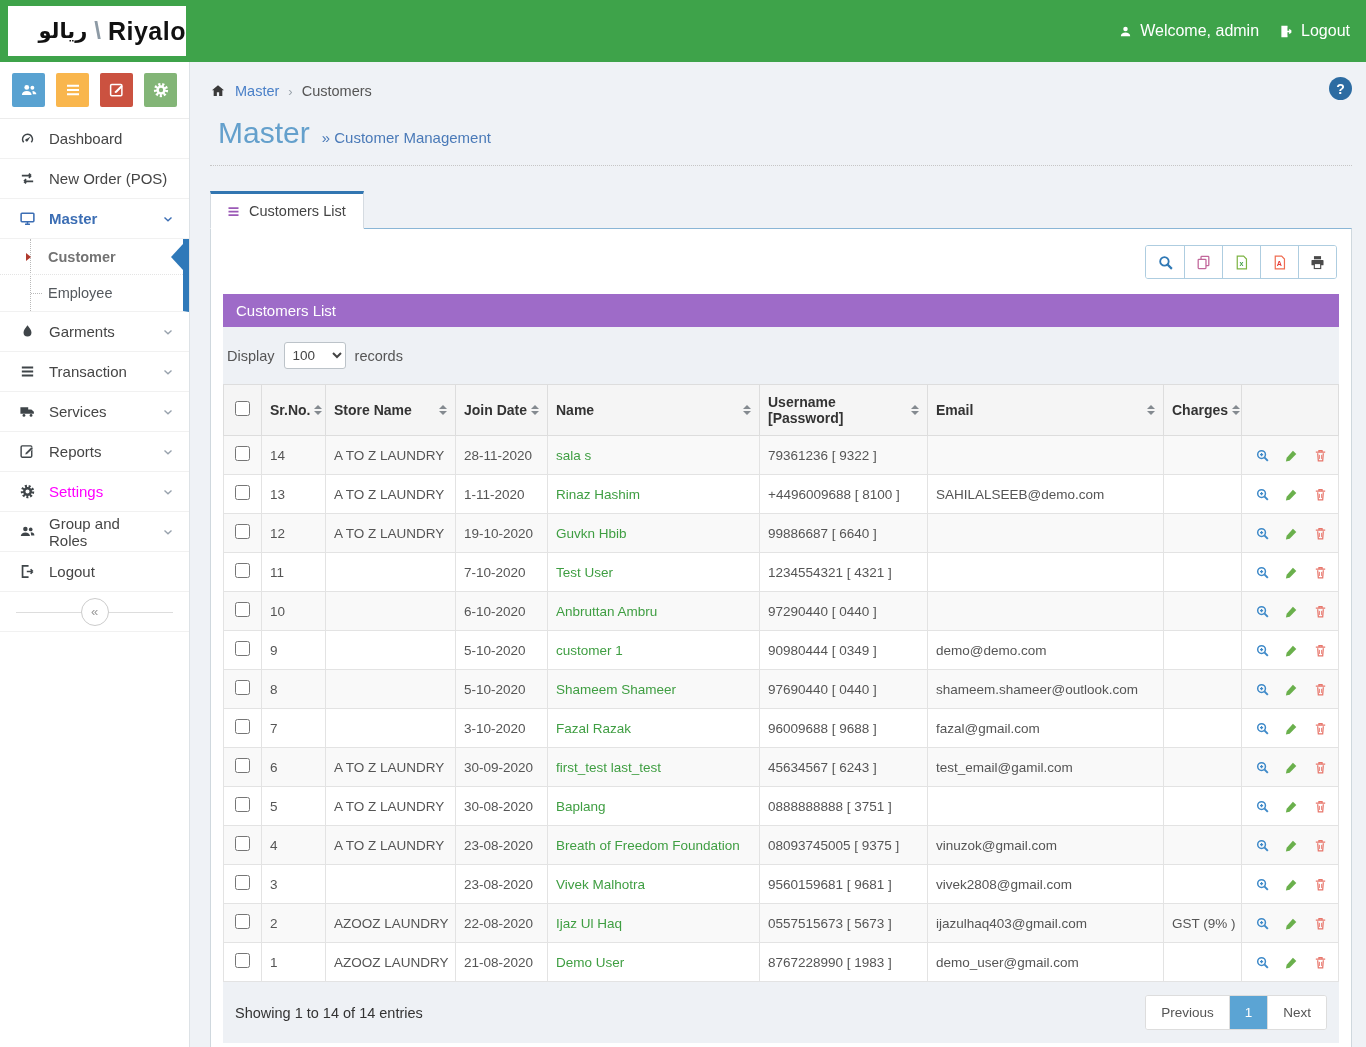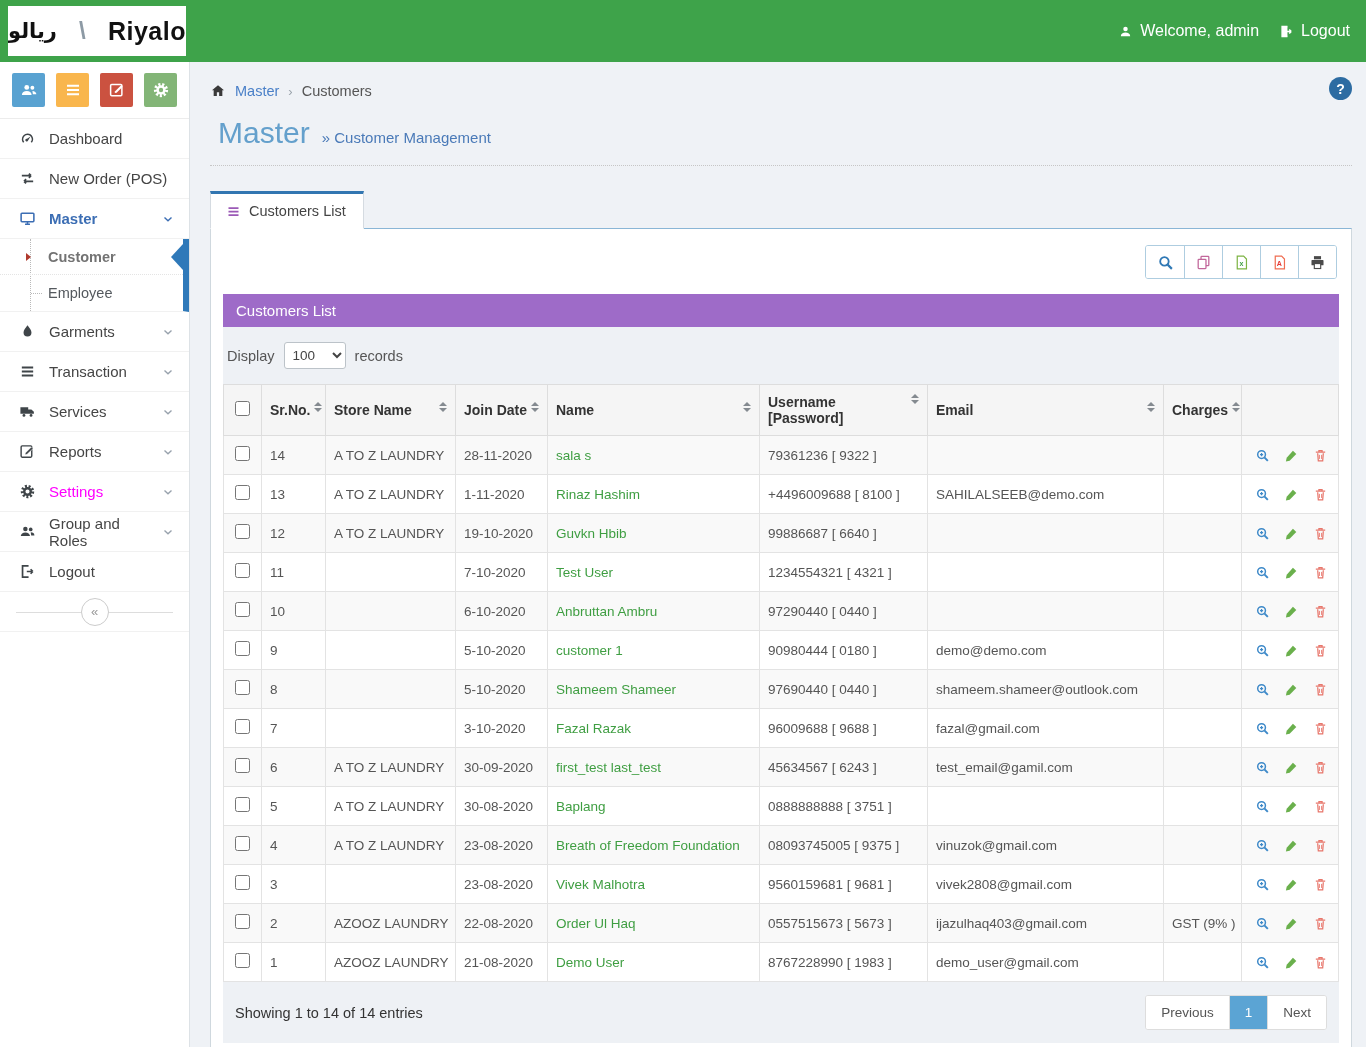--- a/index.html
+++ b/index.html
@@ -1,21 +1,21 @@
 <!DOCTYPE html>
 <html><head>
 <meta charset="utf-8">
 <style>
   *{box-sizing:border-box;margin:0;padding:0}
   html,body{background:#eff2f6}
   body{width:1366px;min-height:1047px;font-family:"Liberation Sans","DejaVu Sans",sans-serif;color:#333;font-size:14px}
 
   
   .topbar{height:62px;background:#3ea34a;display:flex;align-items:center;justify-content:space-between;padding:0 16px 0 8px}
-  .logo-box{background:#fff;width:178px;height:50px;display:flex;align-items:center;justify-content:space-between;gap:6px;overflow:hidden}
+  .logo-box{background:#fff;width:178px;height:50px;display:flex;align-items:center;justify-content:flex-end;gap:6px;overflow:hidden}
   .logo-ar{font-family:"DejaVu Sans",sans-serif;font-size:21px;color:#111;font-weight:bold}
   .logo-slash{color:#8d9aa5;font-size:24px;font-weight:bold;margin:0 1px}
   .logo-en{font-size:25px;font-weight:bold;color:#111;letter-spacing:.5px}
   .topbar-right{display:flex;align-items:center;gap:20px;color:#fff;font-size:16px}
   .tb-item{display:flex;align-items:center;gap:7px;cursor:pointer}
   .wic{width:15px;height:15px;fill:#fff}
 
   
   .layout{display:flex;align-items:stretch}
   .sidebar{width:190px;min-height:985px;background:#fff;border-right:1px solid #dde2e6;flex-shrink:0}
@@ -74,21 +74,21 @@
   .box-head{background:#9e6bc8;color:#fff;font-size:15px;padding:8px 13px}
 
   .controls{background:#eef1f5;display:flex;align-items:center;justify-content:space-between;padding:15px 4px}
   .ctl-left,.ctl-right{display:flex;align-items:center;gap:9px;font-size:14.5px;color:#555}
   .len-select{height:27px;min-width:62px;border:1px solid #bcc3c9;border-radius:3px;background:#fff;font-size:13.5px;color:#444;padding:2px 4px}
   .search-input{width:172px;height:29px;border:1px solid #c6ccd2;background:#fff;padding:4px 8px;font-size:13.5px;color:#333}
 
   
   table{width:100%;border-collapse:collapse;font-size:13.5px;border:1px solid #ddd;table-layout:fixed}
   thead th{background:#f5f5f5;border:1px solid #ddd;padding:9px 8px;text-align:left;font-size:14px;color:#333;cursor:pointer}
-  .thc{display:flex;align-items:flex-start;justify-content:space-between;gap:4px}
+  .thc{display:flex;align-items:center;justify-content:space-between;gap:4px}
   .sort{display:inline-flex;flex-direction:column;gap:2px;flex-shrink:0}
   .sort i{width:0;height:0;border-left:4px solid transparent;border-right:4px solid transparent}
   .sort .up{border-bottom:4px solid #848a90}
   .sort .dn{border-top:4px solid #848a90}
   tbody td{border:1px solid #e3e3e3;padding:10px 8px;color:#555;overflow:hidden;white-space:nowrap}
   tbody tr:nth-child(odd) td{background:#f9f9f9}
   tbody td.c-actions{background:#fff;text-align:center}
   th.c-check,td.c-check{text-align:center}
   input[type=checkbox]{width:15px;height:15px;accent-color:#5ba4d4;cursor:pointer}
   a.name{color:#3f9e42;text-decoration:none;cursor:pointer}
@@ -580,21 +580,21 @@
                   </svg>
       </span>
     </td>
   </tr>
             <tr>
     <td class="c-check"><input type="checkbox" style=""></td>
     <td>9</td>
     <td></td>
     <td>5-10-2020</td>
     <td><a class="name">customer 1</a></td>
-    <td>90980444 [ 0180 ]</td>
+    <td>90980444 [ 0349 ]</td>
     <td>demo@demo.com</td>
     <td></td>
     <td class="c-actions">
       <span class="act view">
         <svg viewBox="0 0 24 24" fill="none" stroke="currentColor">
                     <circle cx="10.5" cy="10.5" r="6.2" stroke-width="2.4"></circle>
                     <path d="M10.5 8v5M8 10.5h5" stroke-width="2"></path>
                     <path d="m15.2 15.2 5.3 5.3" stroke-width="3"></path>
                   </svg>
       </span>
@@ -789,21 +789,21 @@
                     <path d="M10.3 11v6.5M13.7 11v6.5" stroke-width="1.4"></path>
                   </svg>
       </span>
     </td>
   </tr>
             <tr>
     <td class="c-check"><input type="checkbox" style=""></td>
     <td>2</td>
     <td>AZOOZ LAUNDRY</td>
     <td>22-08-2020</td>
-    <td><a class="name">Order Ul Haq</a></td>
+    <td><a class="name">Ijaz Ul Haq</a></td>
     <td>0557515673 [ 5673 ]</td>
     <td>ijazulhaq403@gmail.com</td>
     <td>GST (9% )</td>
     <td class="c-actions">
       <span class="act view">
         <svg viewBox="0 0 24 24" fill="none" stroke="currentColor">
                     <circle cx="10.5" cy="10.5" r="6.2" stroke-width="2.4"></circle>
                     <path d="M10.5 8v5M8 10.5h5" stroke-width="2"></path>
                     <path d="m15.2 15.2 5.3 5.3" stroke-width="3"></path>
                   </svg>

